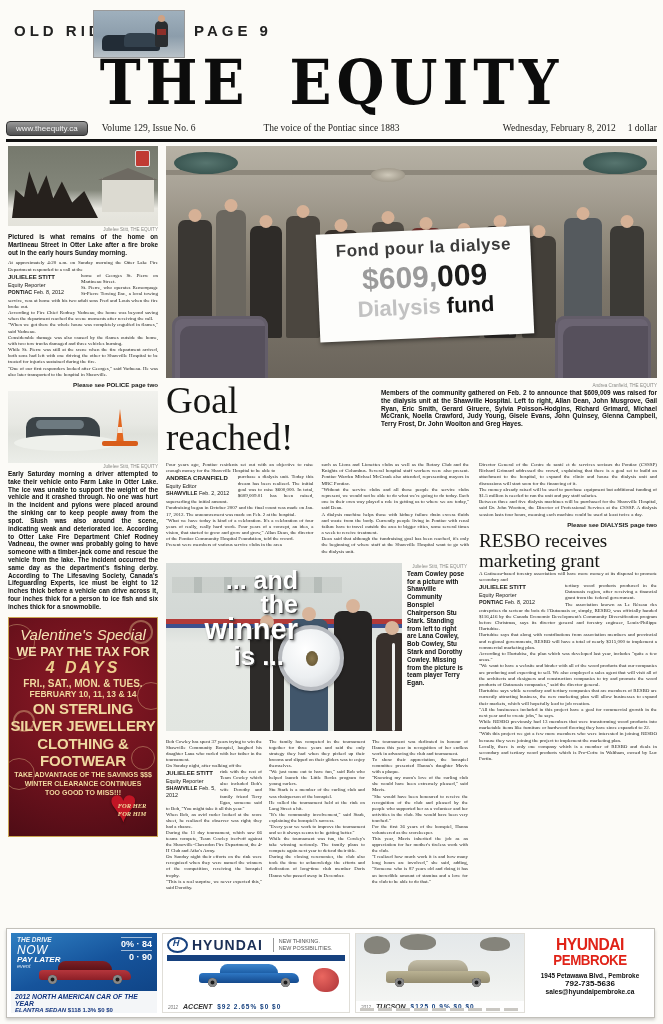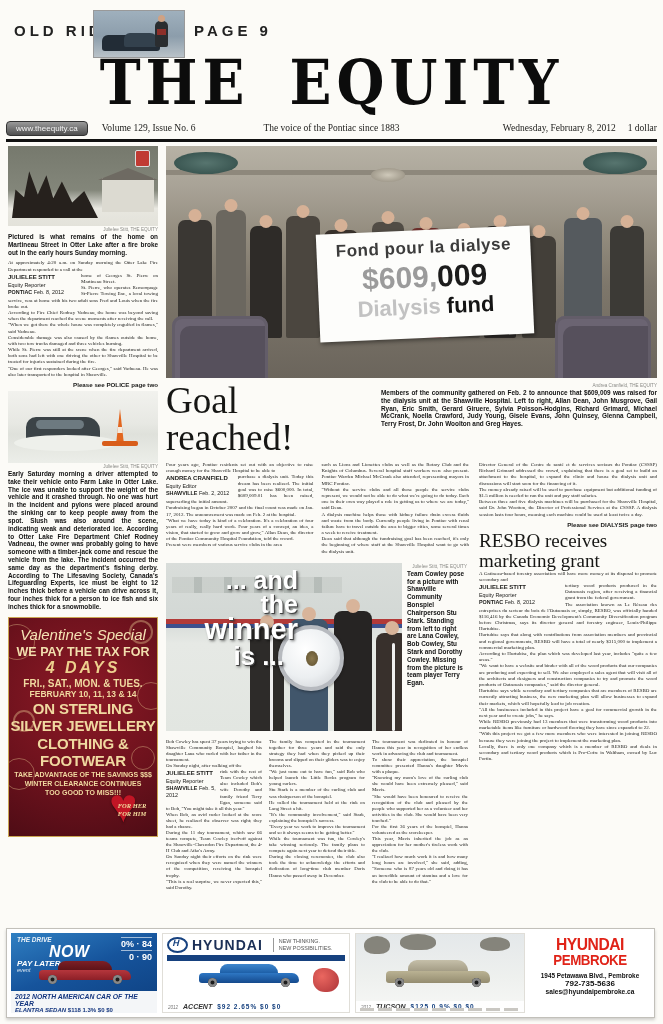--- a/index.html
+++ b/index.html
@@ -154,21 +154,21 @@
 
   .resbo-head{font-size:19px;line-height:1.05;margin:8px 0 5px 0;}
 
   
   .adstrip{position:absolute;left:6px;top:928px;width:649px;height:90px;background:#ffffff;
            border:1px solid #c2c0ba;box-shadow:0 2px 3px rgba(0,0,0,.18);display:flex;gap:5px;padding:4px;box-sizing:border-box;}
   .ad{position:relative;overflow:hidden;}
   .ad1{width:146px;background:linear-gradient(160deg,#2f7fc2 0%,#16549c 45%,#0d3e7e 100%);}
   .ev{position:absolute;left:6px;top:4px;color:#fff;font-family:"Liberation Sans",sans-serif;font-style:italic;line-height:1;}
   .ev1{font-size:6.5px;font-weight:bold;opacity:.9;}
-  .ev2{font-size:16px;font-weight:bold;letter-spacing:0.5px;margin-left:32px;}
+  .ev2{font-size:12px;font-weight:normal;letter-spacing:0.5px;}
   .ev3{font-size:8px;font-weight:bold;}
   .ev4{font-size:5.5px;opacity:.85;}
   .offers{position:absolute;right:5px;top:4px;color:#fff;font-family:"Liberation Sans",sans-serif;
           font-weight:bold;text-align:right;line-height:1.2;}
   .off{font-size:9px;border-top:1px solid rgba(255,255,255,.6);padding-top:1px;}
   .award{position:absolute;left:0;bottom:0;width:100%;height:22px;background:#f4f6f8;color:#13357e;
          font-family:"Liberation Sans",sans-serif;font-style:italic;font-weight:bold;padding:2px 4px;box-sizing:border-box;}
   .award-l1{font-size:6.8px;}
   .award-l2{font-size:6px;}
   .award-l2 .nums{font-style:normal;color:#13357e;}

